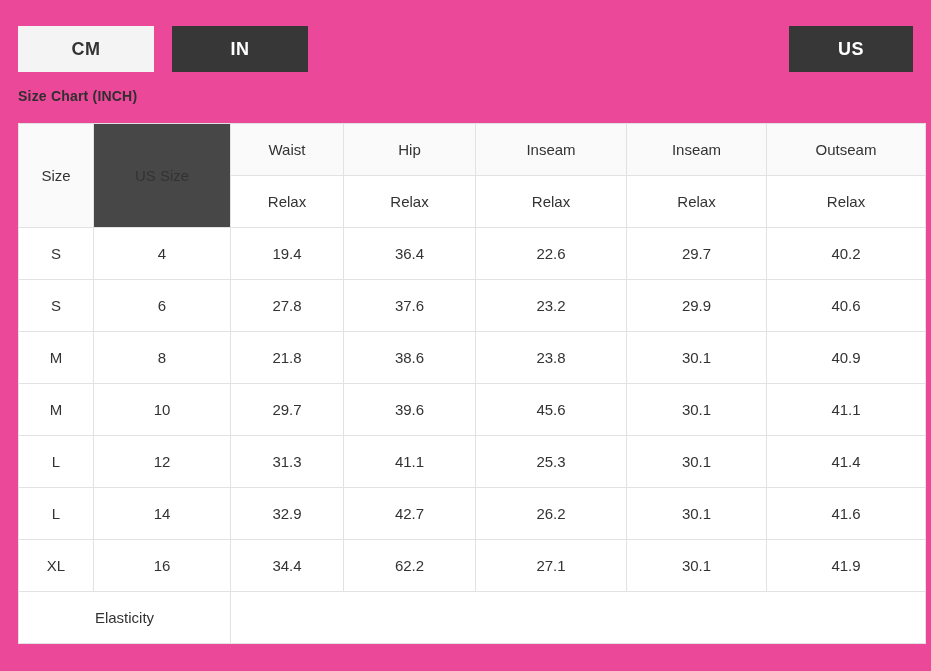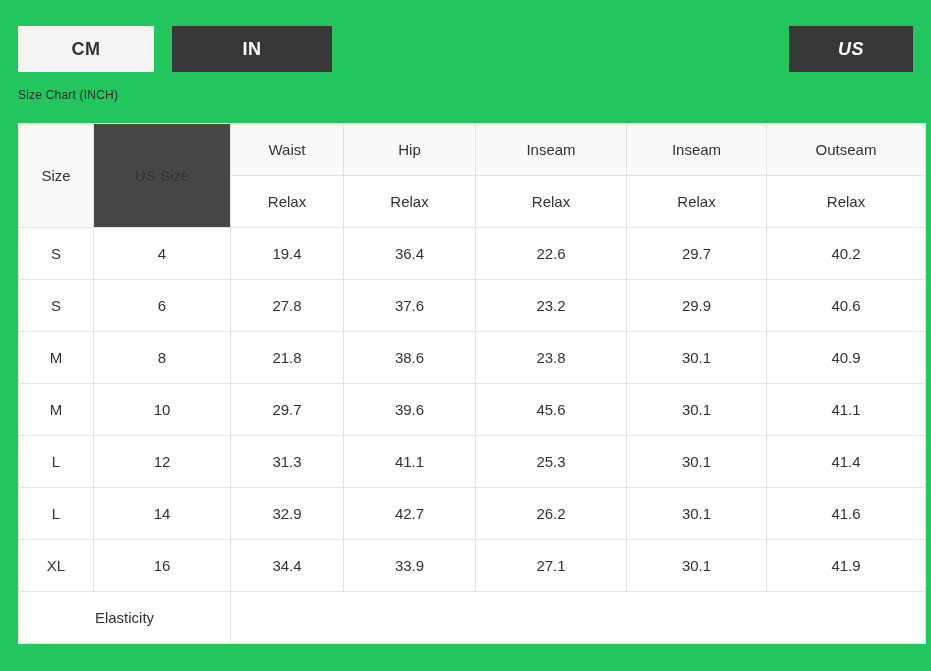--- a/index.html
+++ b/index.html
@@ -10,21 +10,21 @@
     height: 671px;
     background: #ffffff;
     font-family: "Liberation Sans", sans-serif;
     color: #222222;
   }
   #page {
     position: relative;
     width: 931px;
     height: 671px;
     overflow: hidden;
-    background: #22c55e;
+    background: #ec4899;
   }
 
   
   .unit-row {
     position: absolute;
     left: 18px;
     top: 26px;
     width: 895px;
     height: 46px;
   }
@@ -44,39 +44,38 @@
     justify-content: center;
   }
   .unit-btn.cm {
     left: 0;
     width: 136px;
     background: #f4f4f4;
     color: #333333;
   }
   .unit-btn.inch {
     left: 154px;
-    width: 160px;
+    width: 136px;
     background: #373737;
     color: #ffffff;
   }
   .unit-btn.us {
     left: 771px;
     width: 124px;
     background: #373737;
     color: #ffffff;
-    font-style: italic;
   }
 
   
   .chart-title {
     position: absolute;
     left: 18px;
     top: 88px;
-    font-size: 12px;
-    font-weight: normal;
+    font-size: 14px;
+    font-weight: bold;
     color: #2f2f2f;
     letter-spacing: 0.2px;
   }
 
   
   .table-wrap {
     position: absolute;
     left: 18px;
     top: 123px;
     width: 877px;
@@ -244,21 +243,21 @@
           <td class="body-cell">32.9</td>
           <td class="body-cell">42.7</td>
           <td class="body-cell">26.2</td>
           <td class="body-cell">30.1</td>
           <td class="body-cell">41.6</td>
         </tr>
         <tr>
           <td class="body-cell">XL</td>
           <td class="body-cell">16</td>
           <td class="body-cell">34.4</td>
-          <td class="body-cell">33.9</td>
+          <td class="body-cell">62.2</td>
           <td class="body-cell">27.1</td>
           <td class="body-cell">30.1</td>
           <td class="body-cell">41.9</td>
         </tr>
 
         <tr>
           <td class="elasticity-cell" colspan="2">Elasticity</td>
           <td class="elasticity-empty" colspan="5"></td>
         </tr>
       </tbody>

